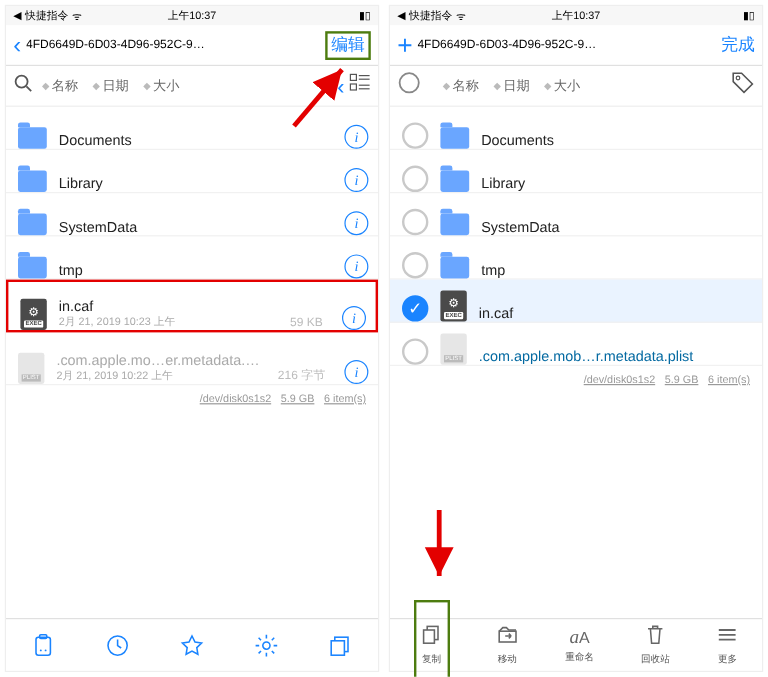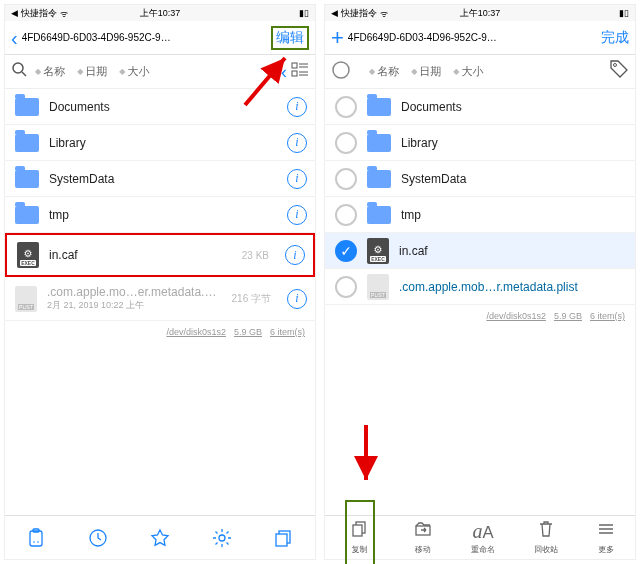--- a/index.html
+++ b/index.html
@@ -12,21 +12,21 @@
   .navbar { height:34px; display:flex; align-items:center; padding:0 6px; border-bottom:1px solid #e0e0e0; gap:4px; }
   .nav-icon { color:#1a84ff; font-size:20px; line-height:1; cursor:pointer; }
   .nav-title { flex:1; font-size:10px; white-space:nowrap; overflow:hidden; text-overflow:ellipsis; }
   .nav-action { color:#1a84ff; font-size:14px; cursor:pointer; }
   .toolbar { height:34px; display:flex; align-items:center; padding:0 6px; gap:4px; border-bottom:1px solid #eee; }
   .sort-chip { display:flex; align-items:center; gap:2px; font-size:11px; color:#666; padding:0 4px; }
   .sort-chip .dot{ color:#bbb; font-size:8px;}
   .search-ic, .select-circle-top { font-size:18px; color:#555; }
   .tag-ic { font-size:18px; color:#555; margin-left:auto; }
   .list { flex:1; overflow:hidden; }
-  .row { height:36px; display:flex; align-items:center; padding:0 8px 0 10px; border-bottom:1px solid #f1f1f1; gap:10px; position:relative;}
+  .row { height:36px; display:flex; align-items:flex-end; padding:0 8px 0 10px; border-bottom:1px solid #f1f1f1; gap:10px; position:relative;}
   .row.dense{height:44px;}
   .chk { width:22px; height:22px; border:2px solid #c9c9c9; border-radius:50%; flex:none;}
   .chk.on{ background:#1a84ff; border-color:#1a84ff; display:flex; align-items:center; justify-content:center; color:#fff; font-size:14px;}
   .folder-ic { width:24px; height:18px; background:#6aa6ff; border-radius:2px; position:relative; flex:none;}
   .folder-ic::before{content:"";position:absolute;top:-4px;left:0;width:10px;height:4px;background:#6aa6ff;border-radius:2px 2px 0 0;}
   .file-ic { width:22px; height:26px; background:#4a4a4a; border-radius:2px; flex:none; display:flex; flex-direction:column; align-items:center; justify-content:flex-end; }
   .file-ic .gear{color:#fff;font-size:10px;margin-bottom:1px;}
   .file-ic .exec{background:#fff;color:#4a4a4a;font-size:5px;padding:0 1px;margin-bottom:2px;border-radius:1px;font-weight:700;}
   .plist-ic{ width:22px; height:26px; background:#e6e6e6; border-radius:2px; display:flex; align-items:flex-end; justify-content:center; flex:none;}
   .plist-ic span{font-size:5px;background:#bbb;color:#fff;padding:0 1px;margin-bottom:2px;}
@@ -134,22 +134,23 @@
         <span class="info-ic">i</span>
       </div>
 
     <div class="row dense highlight-row">
       <span class="file-ic">
           <span class="gear">⚙</span>
           <span class="exec">EXEC</span>
         </span>
       <div class="row-txt">
           <span class="name">in.caf</span>
-        </div>
-      <span class="size">23 KB</span>
+          <span class="meta">2月 21, 2019 10:23 上午</span>
+        </div>
+      <span class="size">59 KB</span>
       <span class="info-ic">i</span>
     </div>
     <div class="row dense">
       <span class="plist-ic">
           <span>PLIST</span>
         </span>
       <div class="row-txt">
           <span class="name" style="color:#aaa">.com.apple.mo…er.metadata.plist</span>
           <span class="meta">2月 21, 2019 10:22 上午</span>
         </div>
@@ -301,21 +302,21 @@
       </div>
     <div class="tabbtn">
         <span class="ic"><svg width="18" height="18" viewBox="0 0 18 18">
             <rect x="2" y="6" width="14" height="9" fill="none" stroke="#666" stroke-width="1.3"></rect>
             <path d="M2 6l3-3h3l2 2h6" fill="none" stroke="#666" stroke-width="1.3"></path>
             <path d="M7 10h5m0 0l-2-2m2 2l-2 2" fill="none" stroke="#666" stroke-width="1.3"></path>
           </svg></span>
         <span>移动</span>
       </div>
     <div class="tabbtn">
-        <span class="ic" style="font-family:serif;font-style:italic;font-size:20px;color:#666">a<small style="font-style:normal">A</small></span>
+        <span class="ic" style="font-family:serif;font-style:italic;font-size:16px;color:#666">a<small style="font-style:normal">A</small></span>
         <span>重命名</span>
       </div>
     <div class="tabbtn">
         <span class="ic"><svg width="18" height="18" viewBox="0 0 18 18">
             <path d="M3 4h12M7 4V2h4v2M5 4l1 12h6l1-12" fill="none" stroke="#666" stroke-width="1.3"></path>
           </svg></span>
         <span>回收站</span>
       </div>
     <div class="tabbtn">
         <span class="ic"><svg width="18" height="18" viewBox="0 0 18 18">

